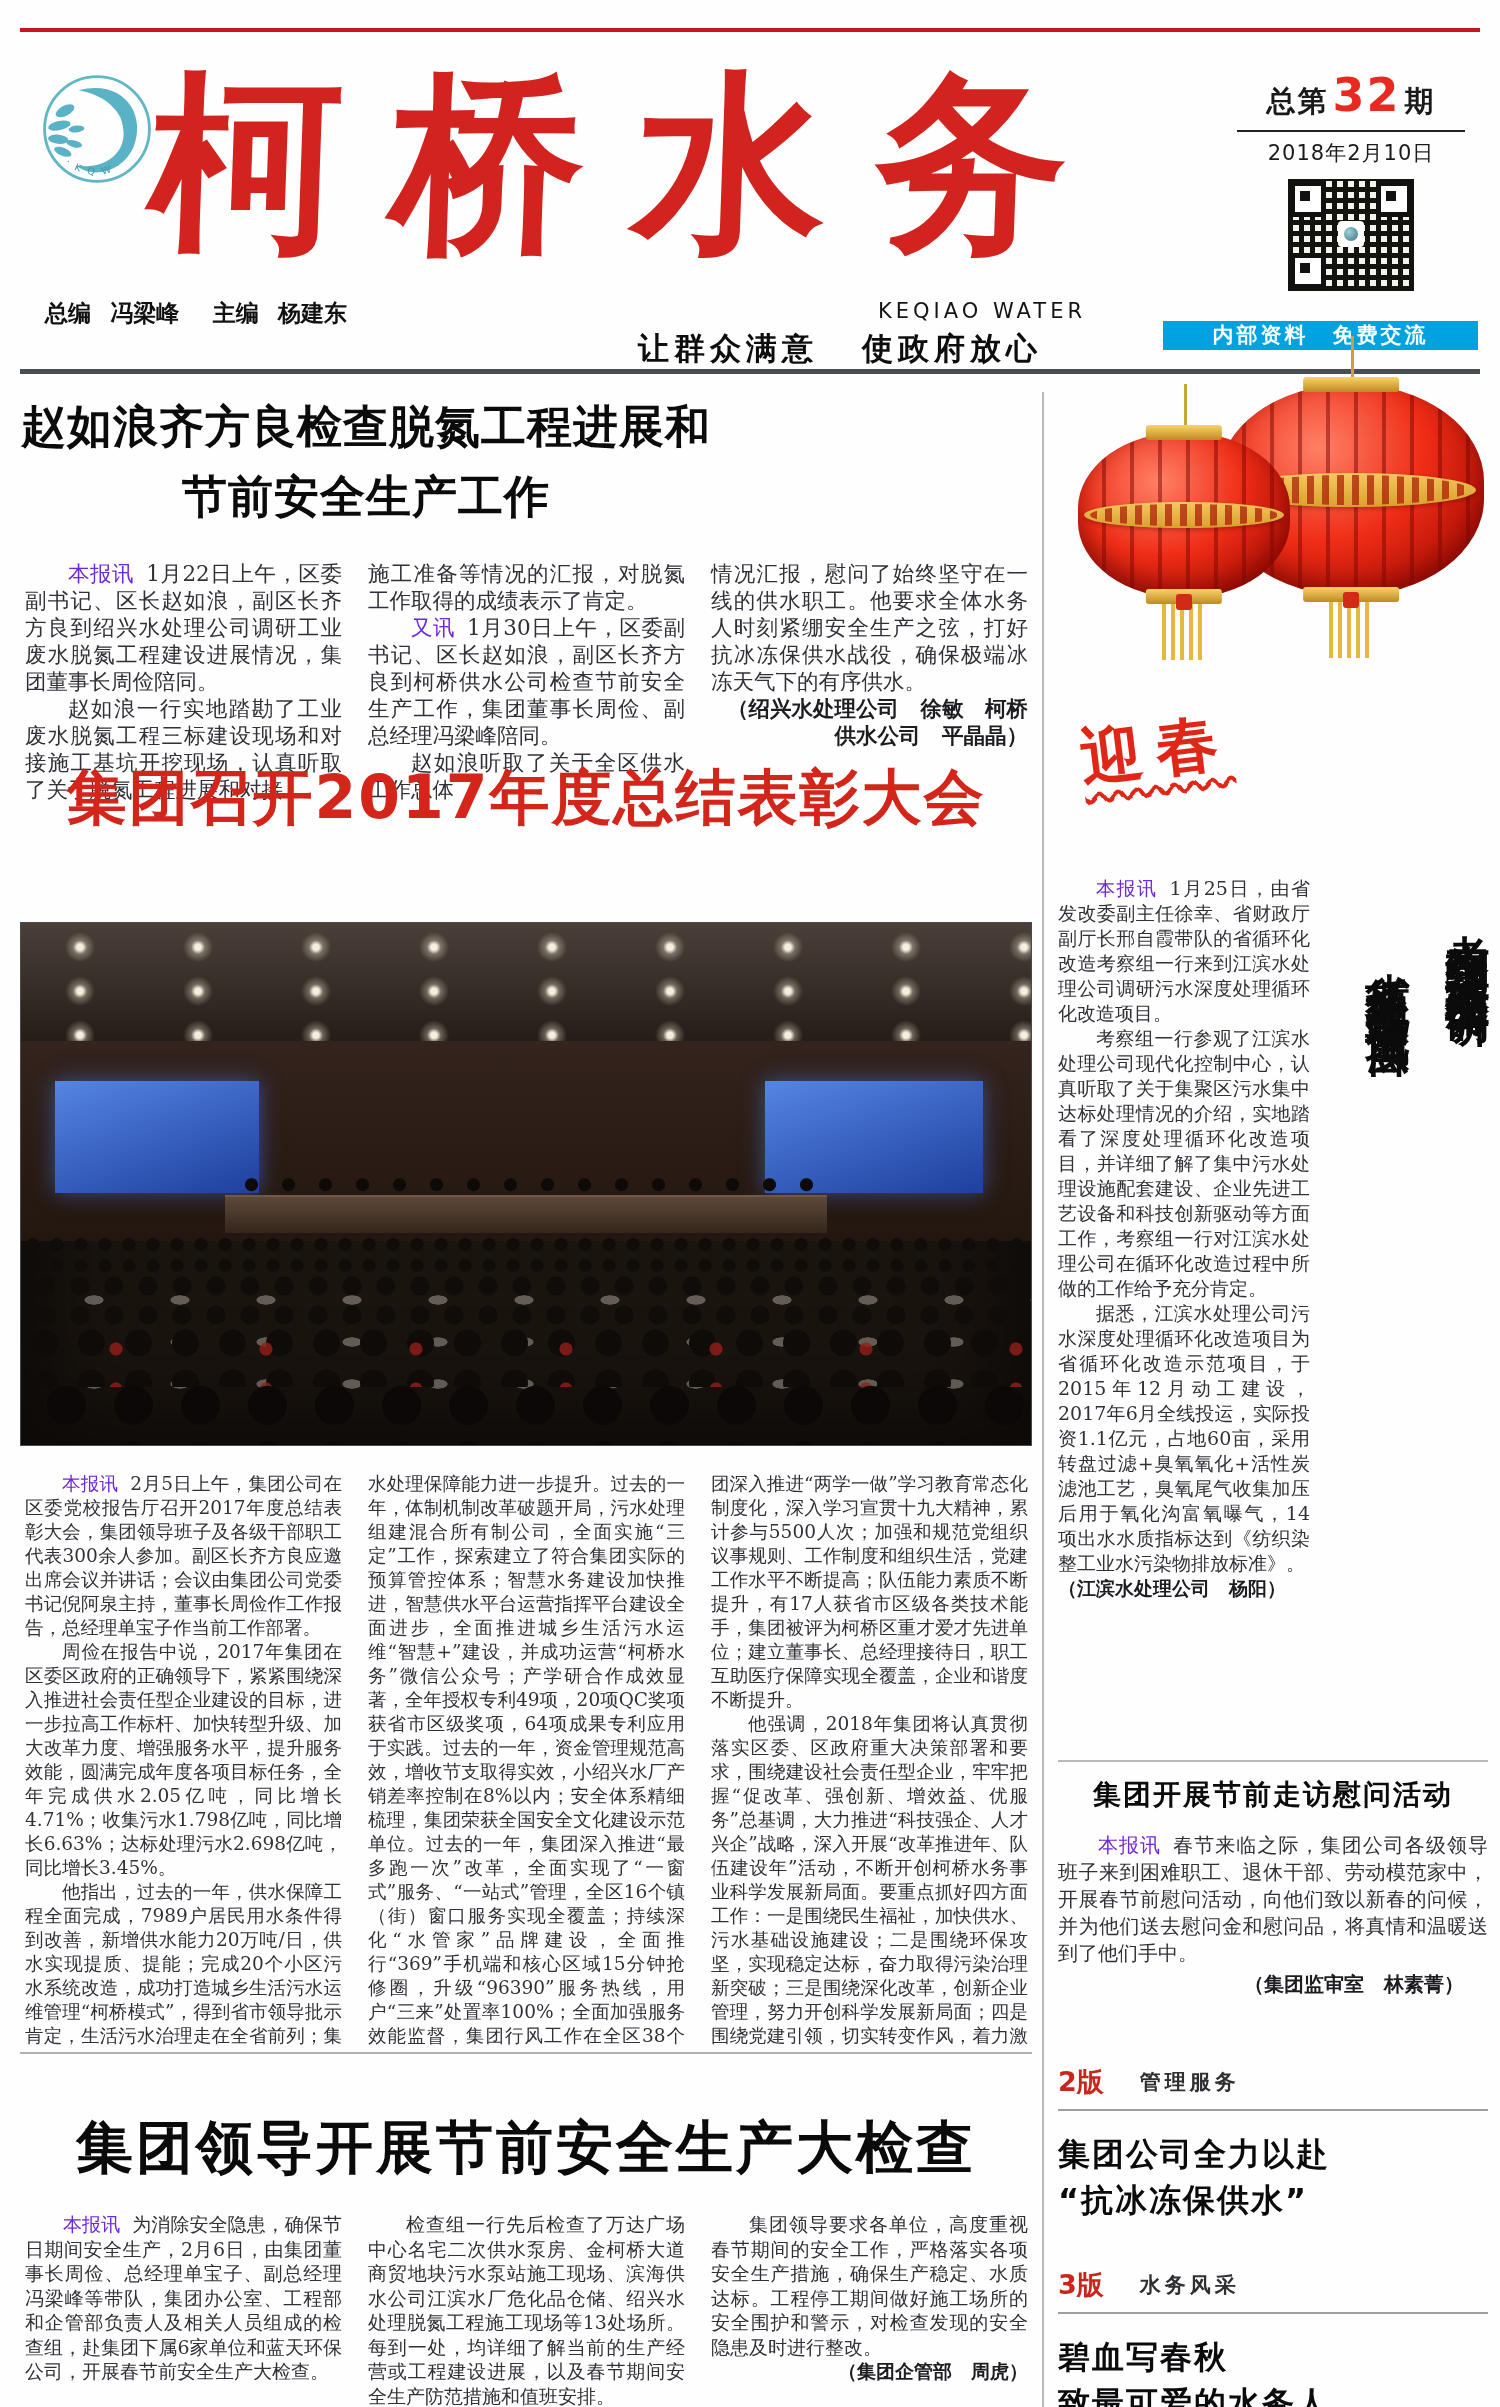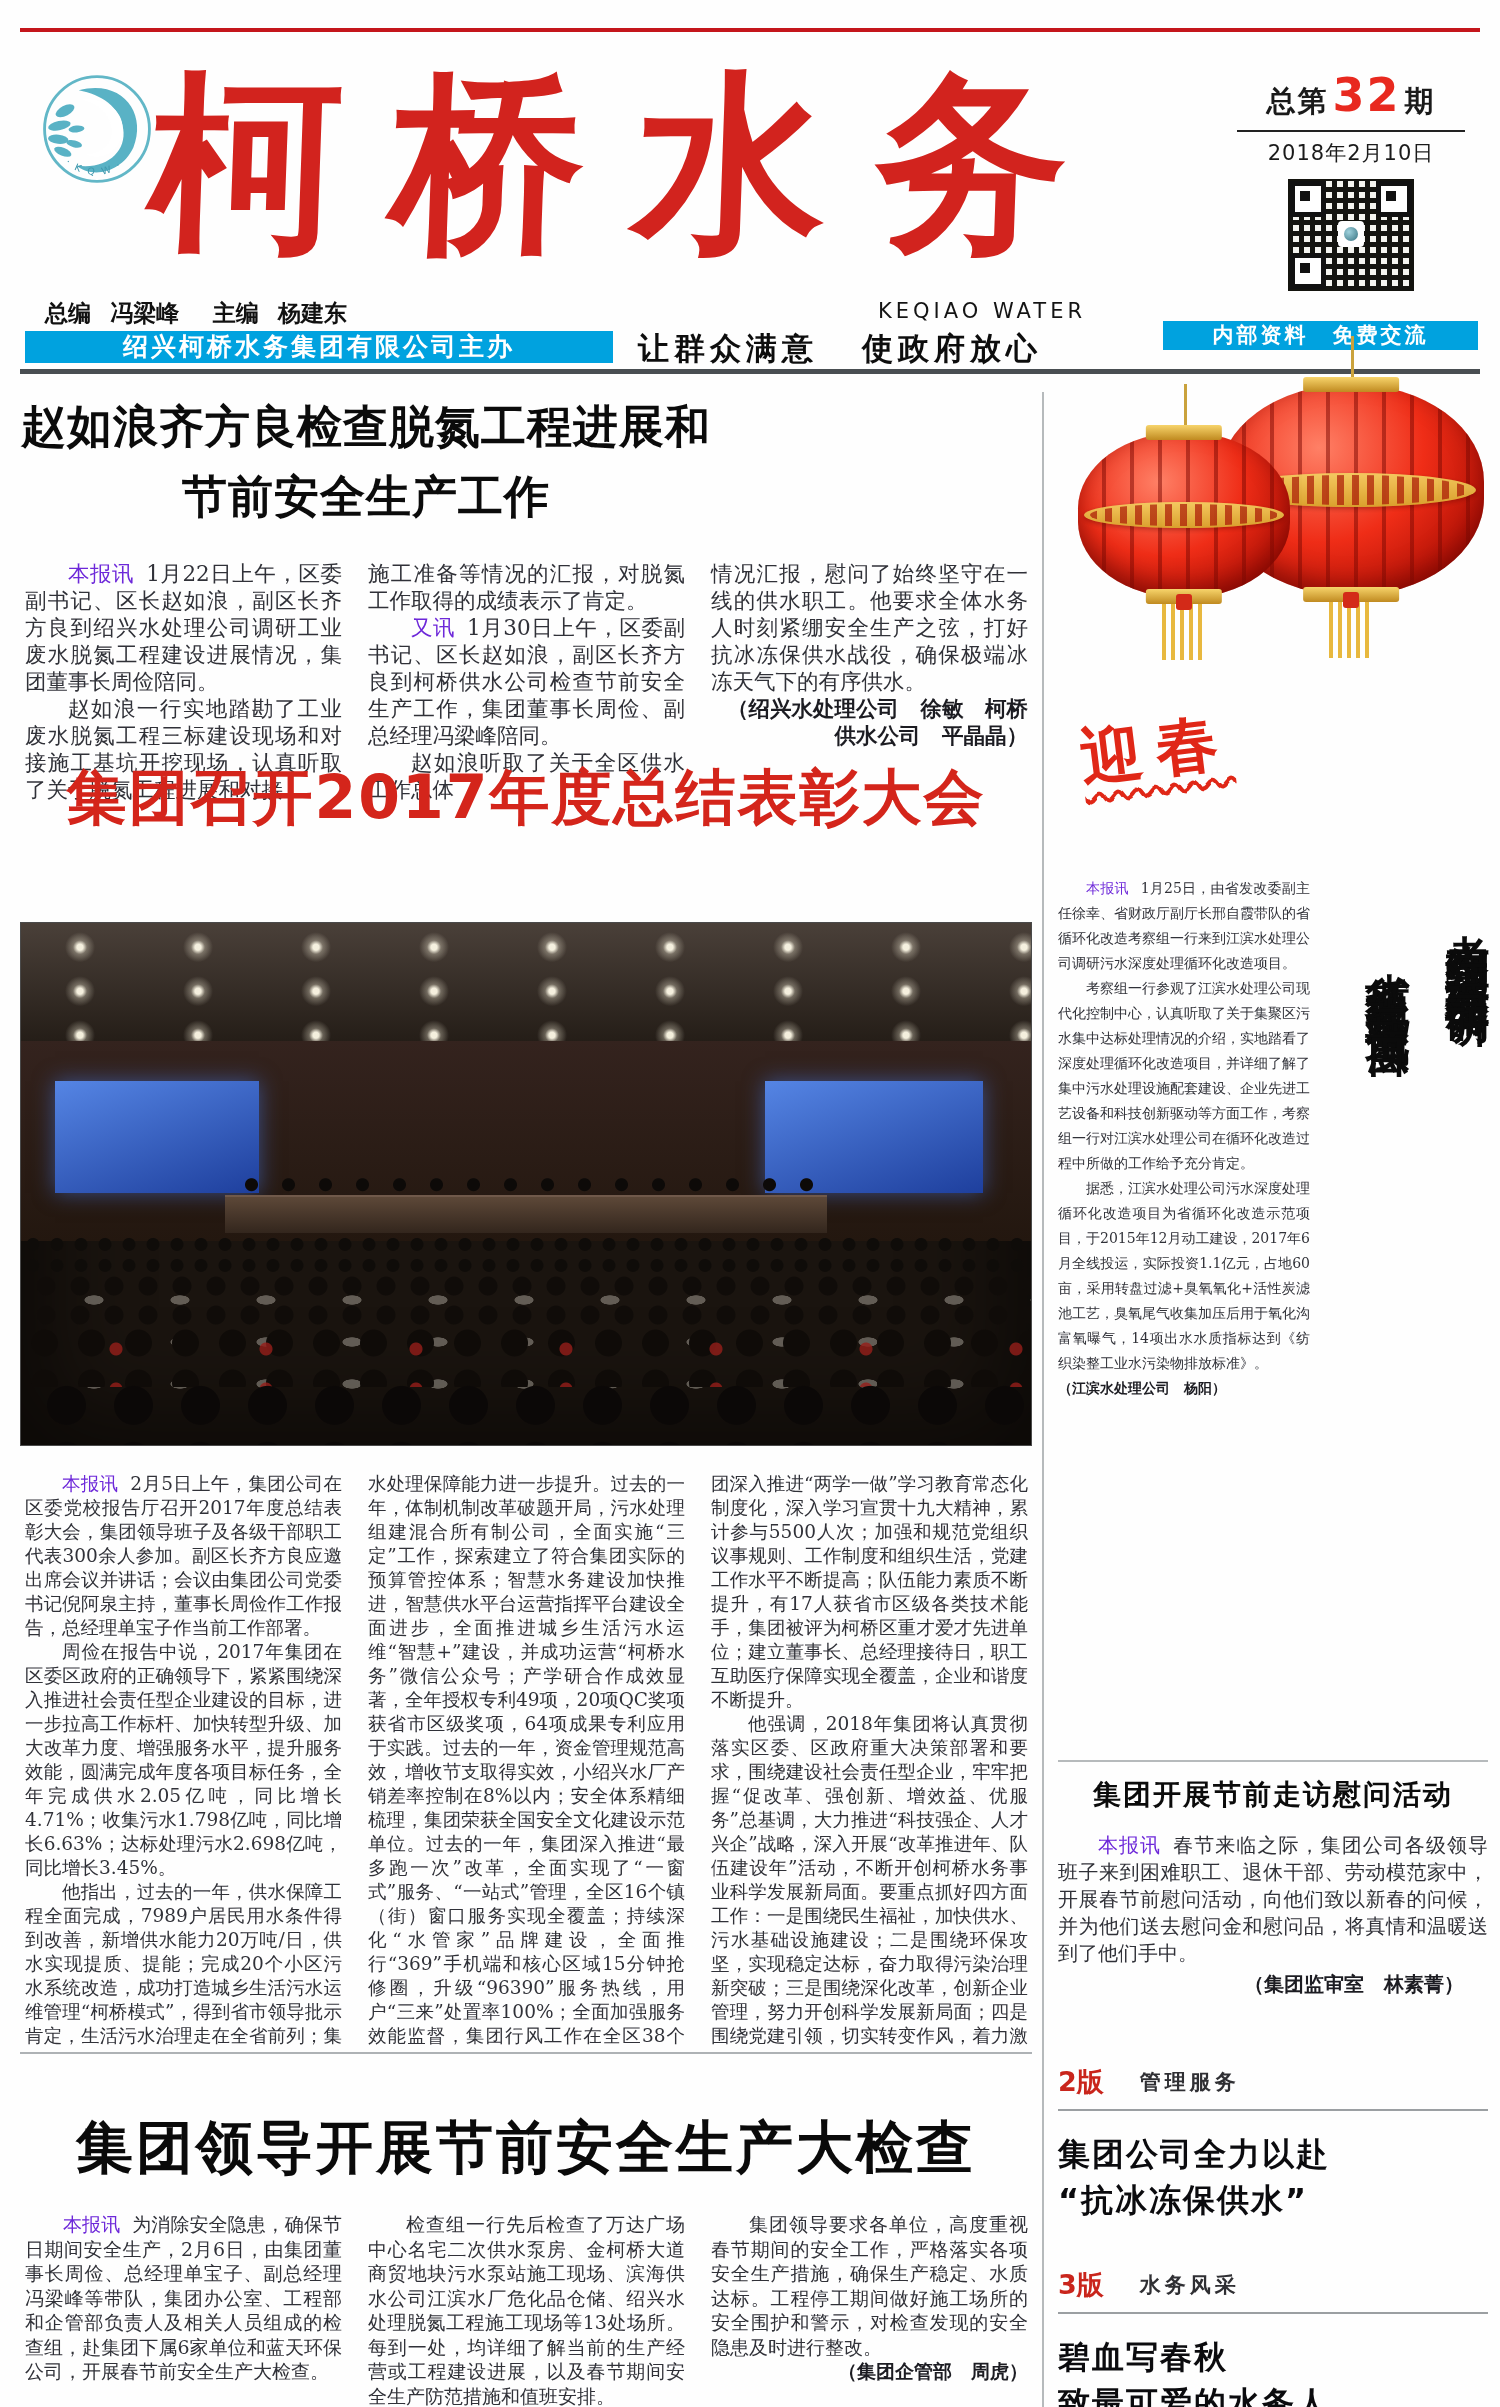--- a/index.html
+++ b/index.html
@@ -134,21 +134,21 @@
 
   
   .a4-head{position:absolute;left:20px;top:2110px;width:1012px;text-align:center;
       font-family:var(--hei);font-weight:900;font-size:57px;color:#0a0a0a;letter-spacing:3px;}
   .a4-cols{position:absolute;left:25px;top:2212px;width:1004px;height:195px;display:flex;gap:26px;
       font-size:19px;line-height:24.5px;overflow:hidden;}
   .a4-cols .col{width:317px;}
 
   
   .a3-body{position:absolute;left:1058px;top:876px;width:252px;height:866px;
-      font-size:14px;line-height:25px;overflow:hidden;}
+      font-size:19px;line-height:25px;overflow:hidden;}
   .v-head{position:absolute;left:1308px;top:852px;width:186px;height:790px;
       writing-mode:vertical-rl;font-family:var(--hei);font-weight:900;font-size:44px;
       color:#0b0b0b;letter-spacing:6px;line-height:1.18;}
   .v-head .v1{padding-top:48px;margin-left:28px;}
   .v-head .v2{padding-top:86px;}
 
   
   .a5{position:absolute;left:1058px;top:1776px;width:430px;}
   .a5-head{font-family:var(--hei);font-weight:900;font-size:28px;color:#0b0b0b;
       text-align:center;letter-spacing:2px;}
@@ -207,21 +207,20 @@
 
   <div class="editors">
     <span class="lbl">总编</span>
     <span class="nm">冯梁峰</span>
     <span class="lbl">主编</span>
     <span class="nm">杨建东</span>
   </div>
 
   <div class="title-en">KEQIAO WATER</div>
 
-  <div class="bar-left">绍兴柯桥水务集团有限公司主办</div>
   <div class="slogan">
     <span>让群众满意</span>
     <span>使政府放心</span>
   </div>
   <div class="bar-right">内部资料　免费交流</div>
   <div class="mast-rule"></div>
 
   <div class="a1-head">
     <div>赵如浪齐方良检查脱氮工程进展和</div>
     <div>节前安全生产工作</div>

